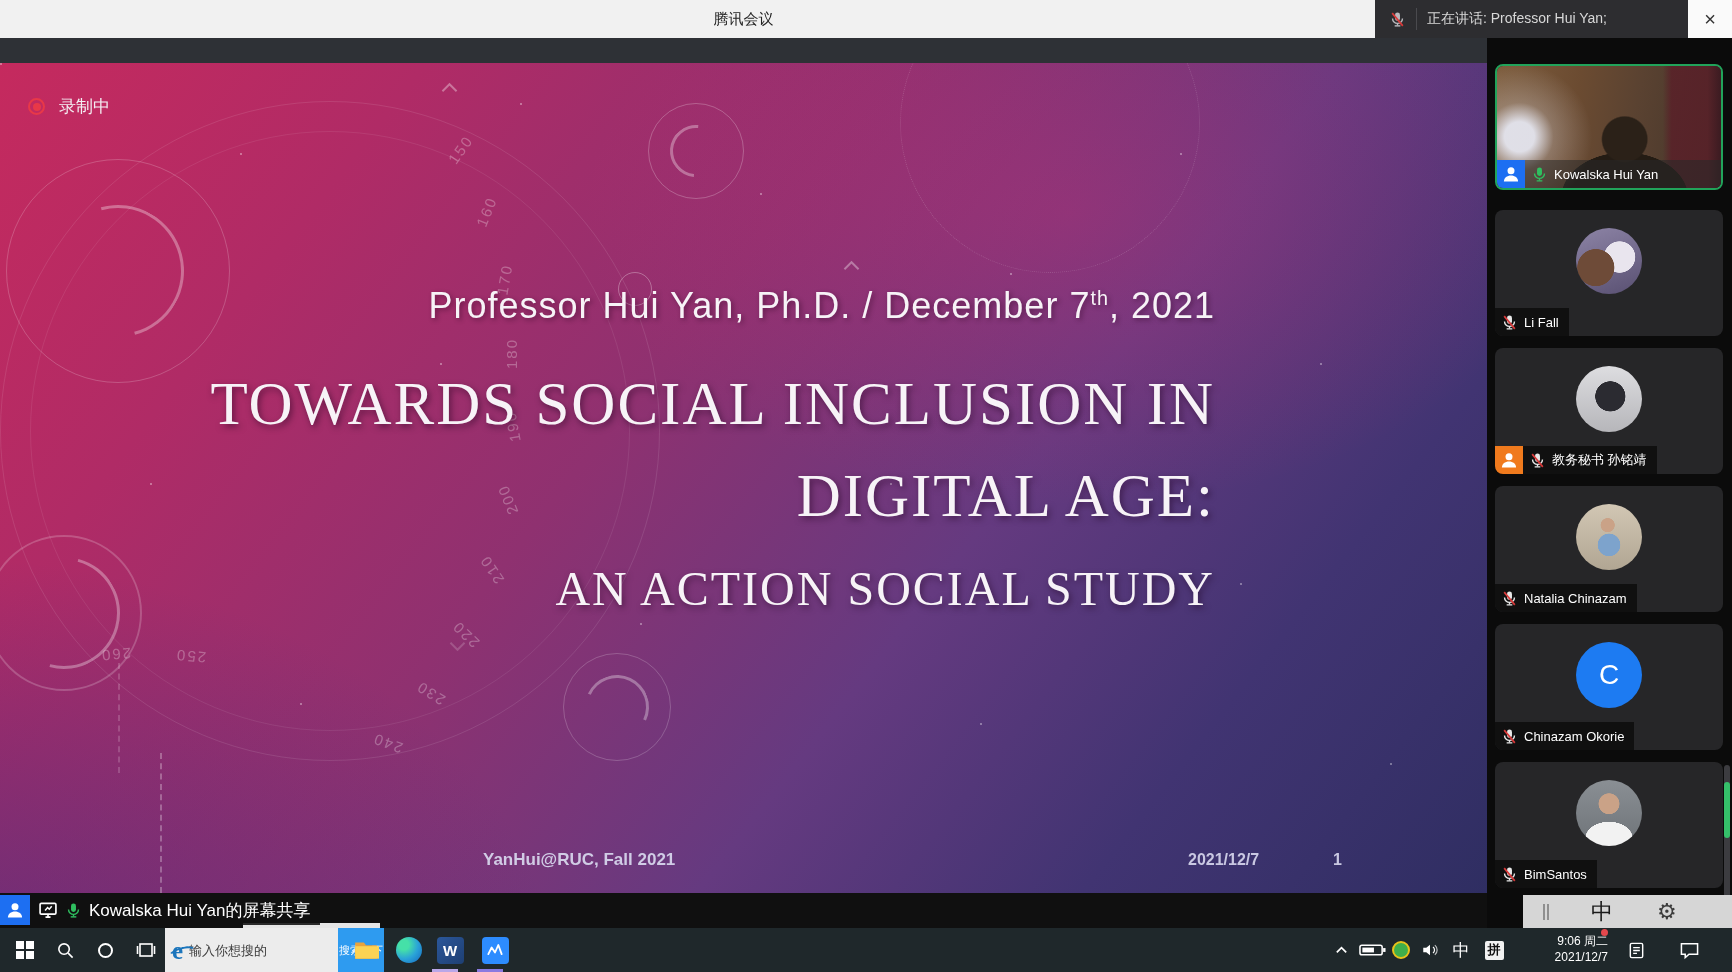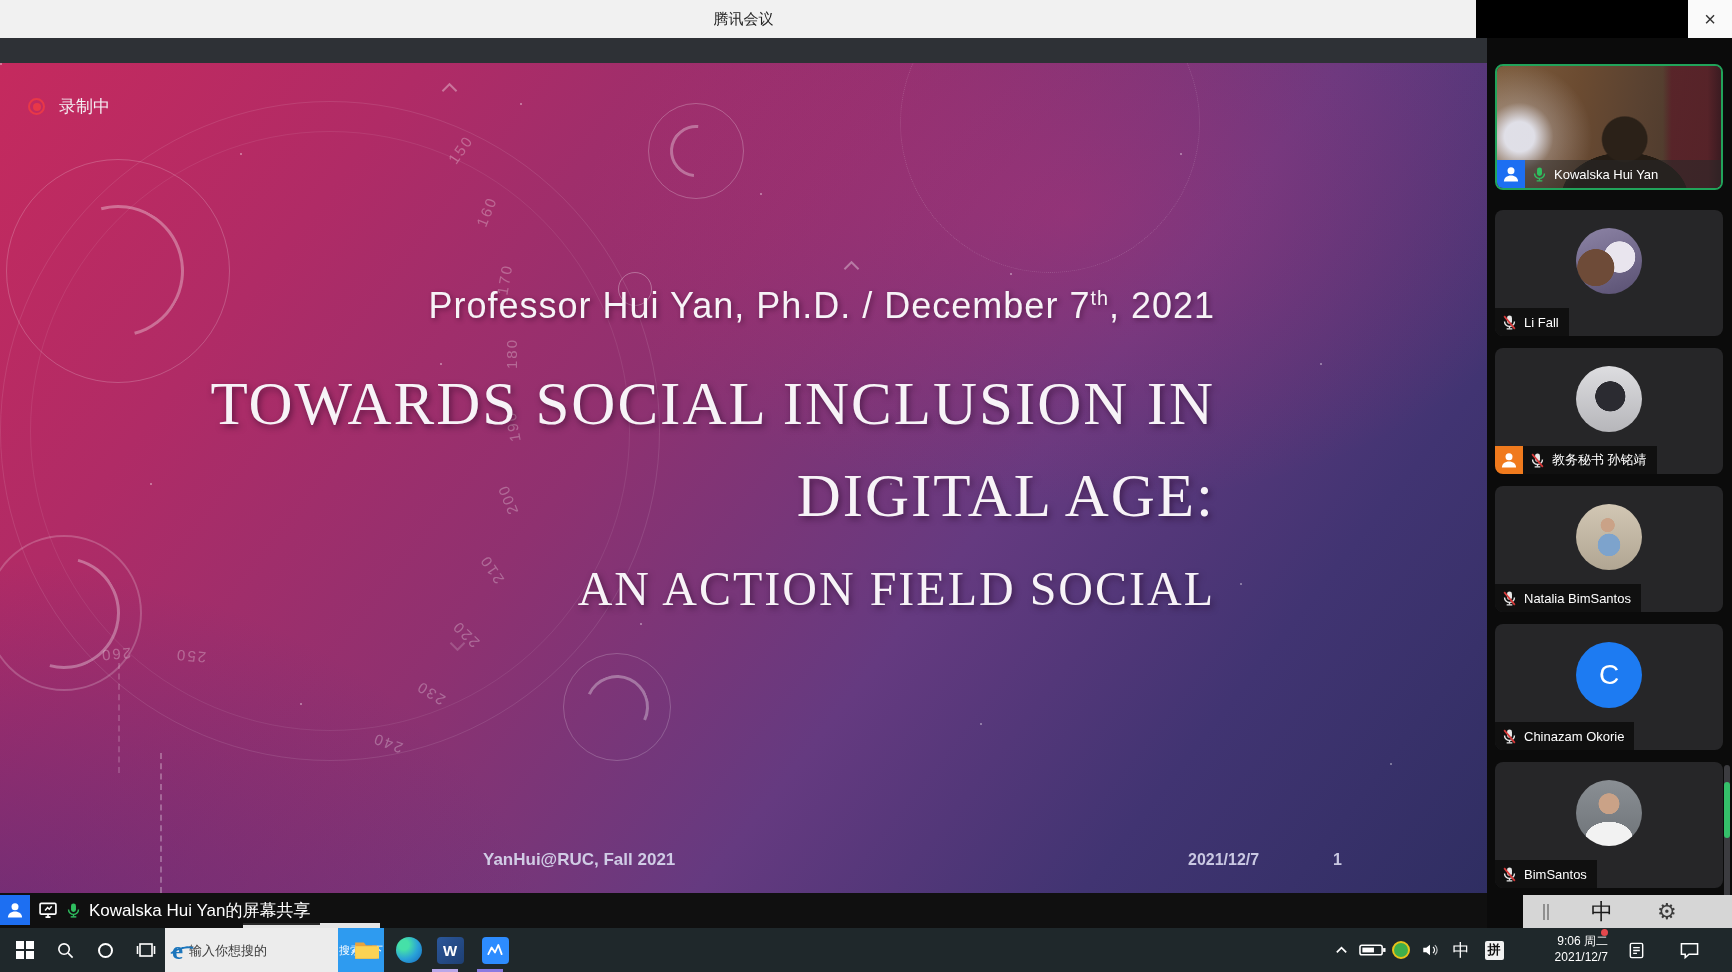--- a/index.html
+++ b/index.html
@@ -1,20 +1,20 @@
 <!DOCTYPE html>
 <html><head>
 <meta charset="utf-8">
 <style>
   * { margin:0; padding:0; box-sizing:border-box; }
   html,body { width:1732px; height:972px; overflow:hidden; background:#000;
               font-family:"Liberation Sans","DejaVu Sans",sans-serif; }
 
   
-  #titlebar { position:absolute; left:0; top:0; width:1476px; height:38px; background:#f1f1f1; z-index:6; }
+  #titlebar { position:absolute; left:0; top:0; width:1677px; height:38px; background:#f1f1f1; z-index:6; }
   #app-title { position:absolute; left:0; top:0; width:1487px; height:38px; line-height:38px;
                text-align:center; font-size:15px; color:#222; }
   #speak-seg { position:absolute; left:1375px; top:0; width:313px; height:38px; background:#2d2d30;
                display:flex; align-items:center; gap:10px; padding-left:14px; }
   #speak-seg .divider { width:1px; height:22px; background:#4a4a4e; }
   #speak-label { color:#d8d8d8; font-size:14px; white-space:nowrap; }
   #close-seg { position:absolute; left:1688px; top:0; width:44px; height:38px; background:#fafafa;
                display:flex; align-items:center; justify-content:center; font-size:20px; color:#333; cursor:default; }
 
   
@@ -164,20 +164,28 @@
     </g>
     <g id="person-shape" fill="#fff">
       <circle cx="12" cy="8.2" r="4.2"></circle>
       <path d="M3.5 21c0-4.7 3.8-7.3 8.5-7.3s8.5 2.6 8.5 7.3z"></path>
     </g>
   </defs>
 </svg>
 
 <div id="titlebar">
   <div id="app-title">腾讯会议</div>
+  <div id="speak-seg">
+    <svg class="mic mutedg" viewBox="0 0 24 24">
+      <use href="#mic-shape"></use>
+        <line x1="4.5" y1="3" x2="19.5" y2="21" stroke="#d93a3a" stroke-width="2.4"></line>
+    </svg>
+    <div class="divider"></div>
+    <span id="speak-label">正在讲话: Professor Hui Yan;</span>
+  </div>
   <div id="close-seg">×</div>
 </div>
 
 <div id="strip-top"></div>
 
 <div id="slide">
   <div class="stars"></div>
 
   <div class="ring" style="left:0px; top:38px; width:660px; height:660px; border-color:rgba(255,255,255,.10)"></div>
   <div class="ring" style="left:30px; top:68px; width:600px; height:600px; border-color:rgba(255,255,255,.08)"></div>
@@ -215,21 +223,21 @@
     <div class="rec-ring">
         <div class="rec-dot"></div>
       </div>
     <span id="rec-label">录制中</span>
   </div>
 
   <div id="slide-text">
     <div id="byline"><span>Professor Hui  Yan, Ph.D. / December 7</span><sup>th</sup><span>, 2021</span></div>
     <div id="title1" class="stitle">TOWARDS SOCIAL INCLUSION IN</div>
     <div id="title2" class="stitle">DIGITAL AGE:</div>
-    <div id="title3" class="stitle">AN ACTION FIELD SOCIAL</div>
+    <div id="title3" class="stitle">AN ACTION SOCIAL STUDY</div>
   </div>
 
   <div id="slide-footer-left">YanHui@RUC, Fall 2021</div>
   <div id="slide-footer-date">2021/12/7</div>
   <div id="slide-footer-page">1</div>
 </div>
 
 <div id="below-slide"></div>
 <div id="white-sliver"></div>
 
@@ -296,21 +304,21 @@
     </div>
   </div>
 
   <div class="tile" style="top:448px">
     <div class="avatar av-natalia"></div>
     <div class="name-bar">
       <svg class="mic mutedw" viewBox="0 0 24 24">
         <use href="#mic-shape"></use>
           <line x1="4.5" y1="3" x2="19.5" y2="21" stroke="#d93a3a" stroke-width="2.4"></line>
         </svg>
-      <span>Natalia BimSantos</span>
+      <span>Natalia Chinazam</span>
     </div>
   </div>
 
   <div class="tile" style="top:586px">
     <div class="avatar letter" style="background:#1d7bf2">C</div>
     <div class="name-bar">
       <svg class="mic mutedw" viewBox="0 0 24 24">
         <use href="#mic-shape"></use>
           <line x1="4.5" y1="3" x2="19.5" y2="21" stroke="#d93a3a" stroke-width="2.4"></line>
         </svg>

